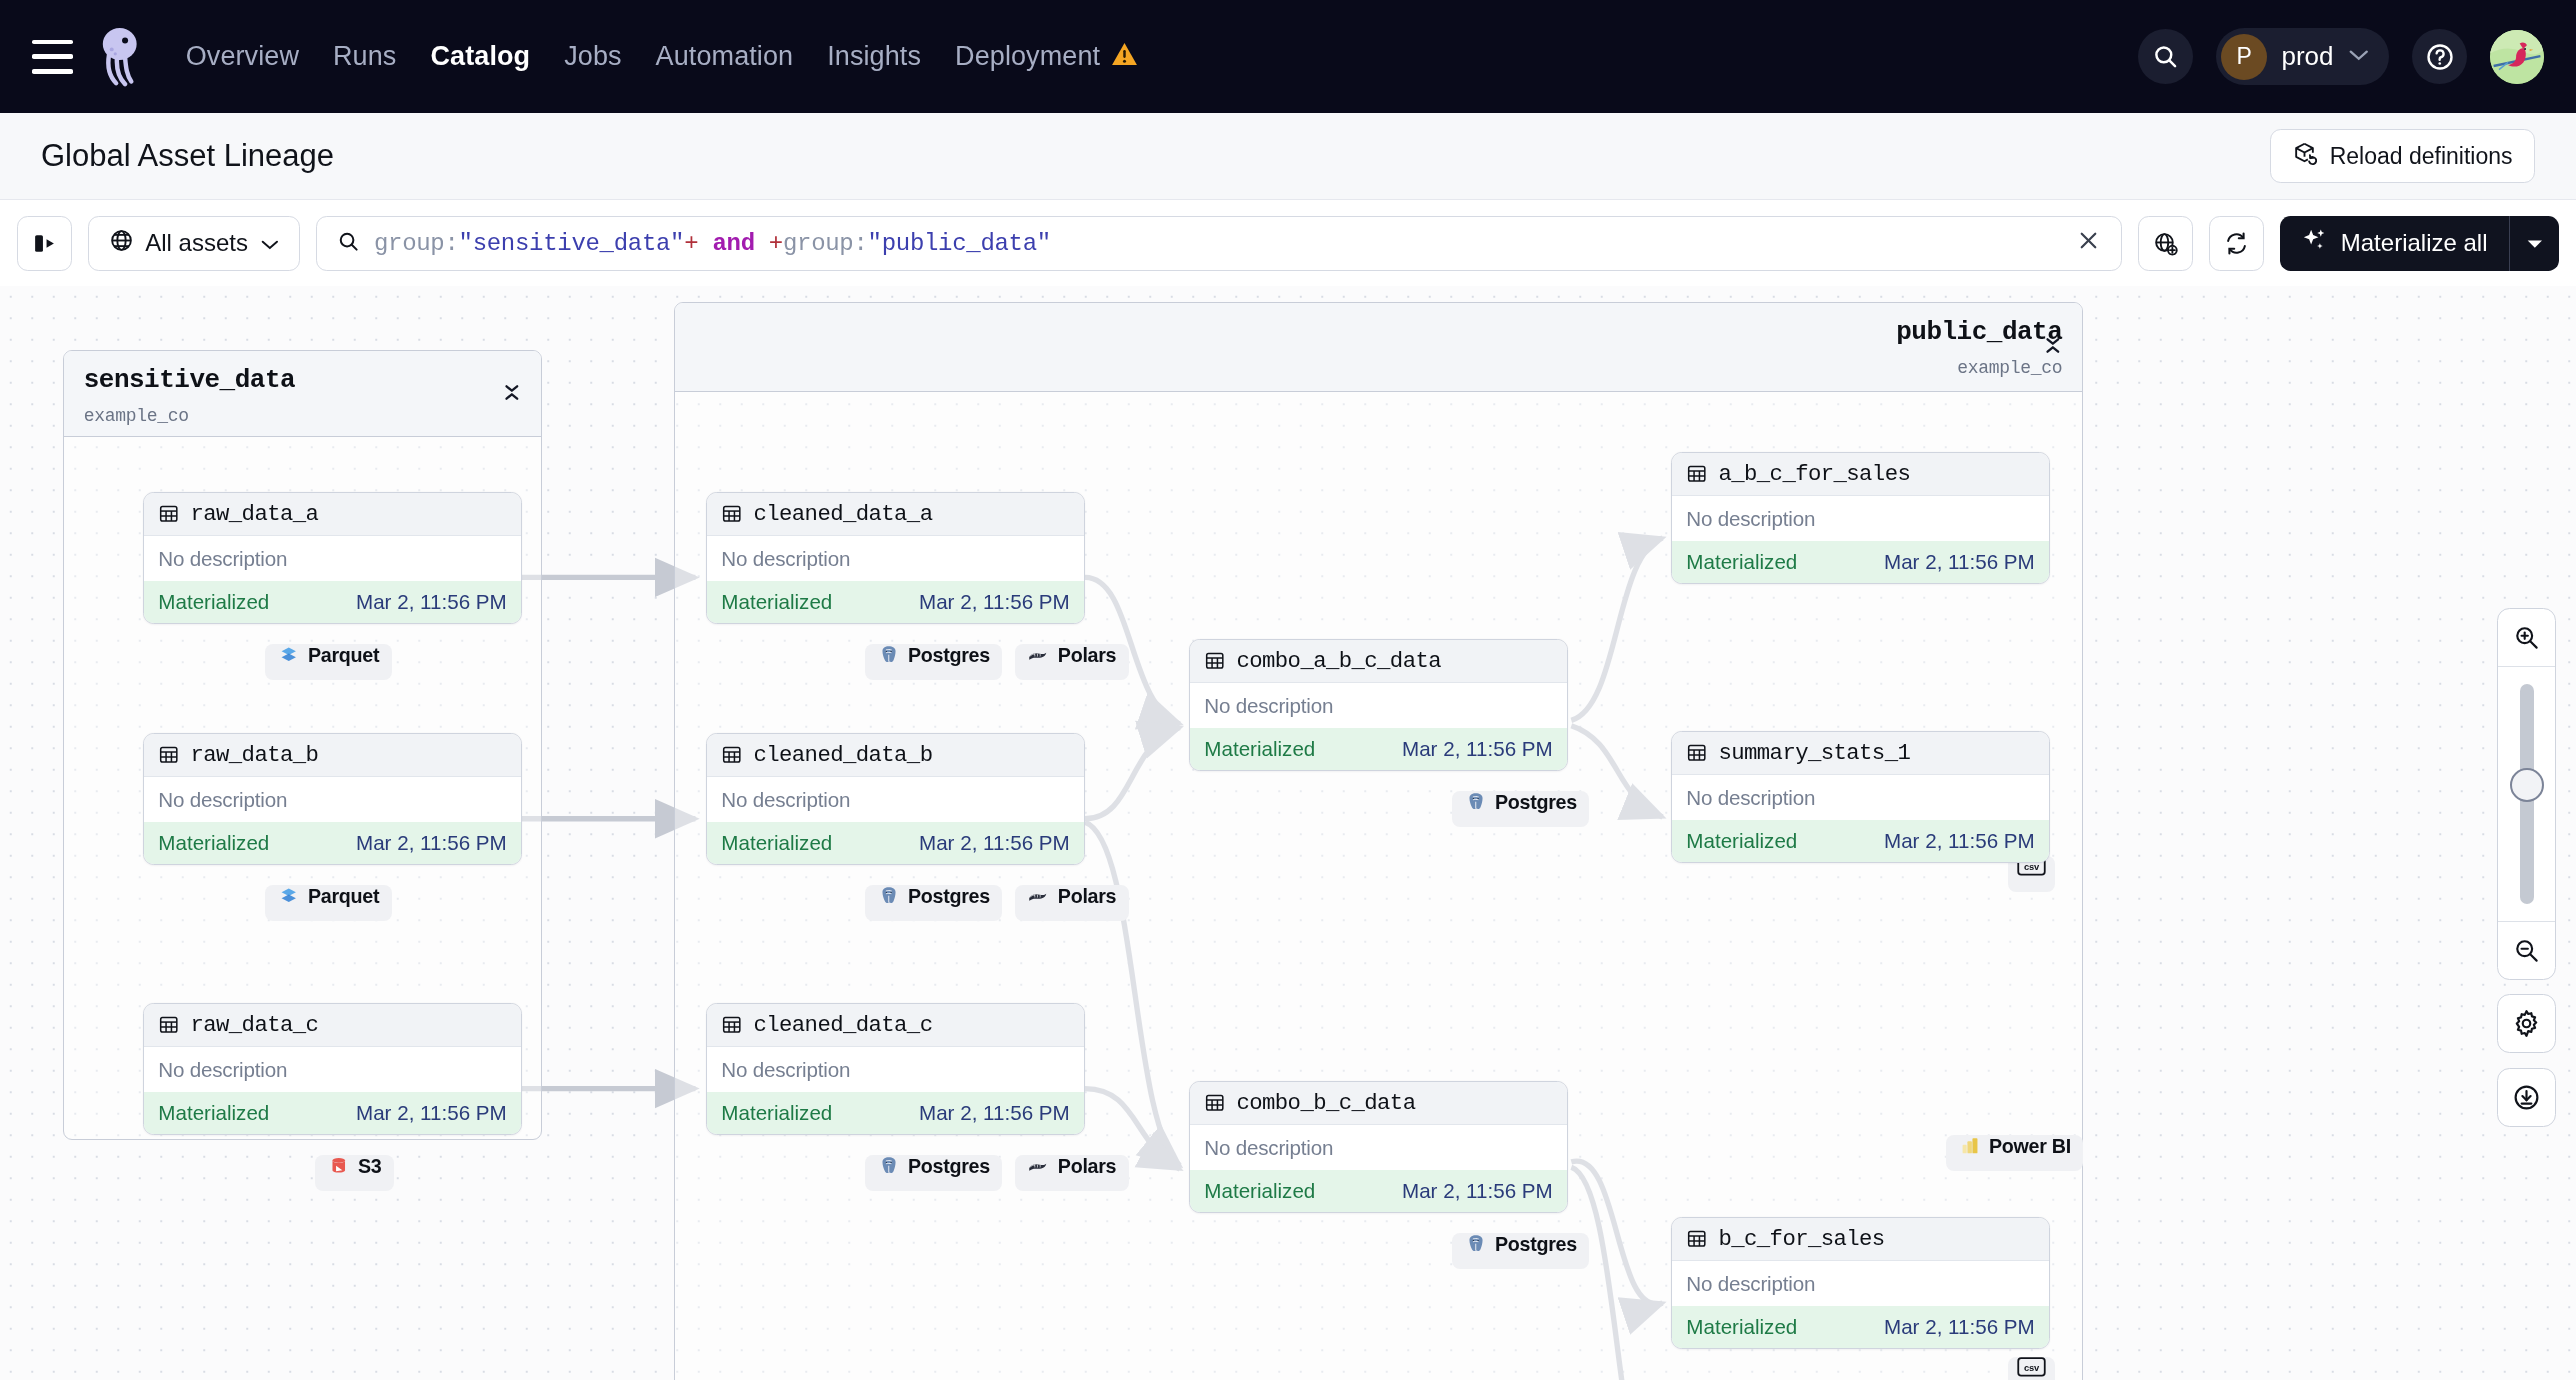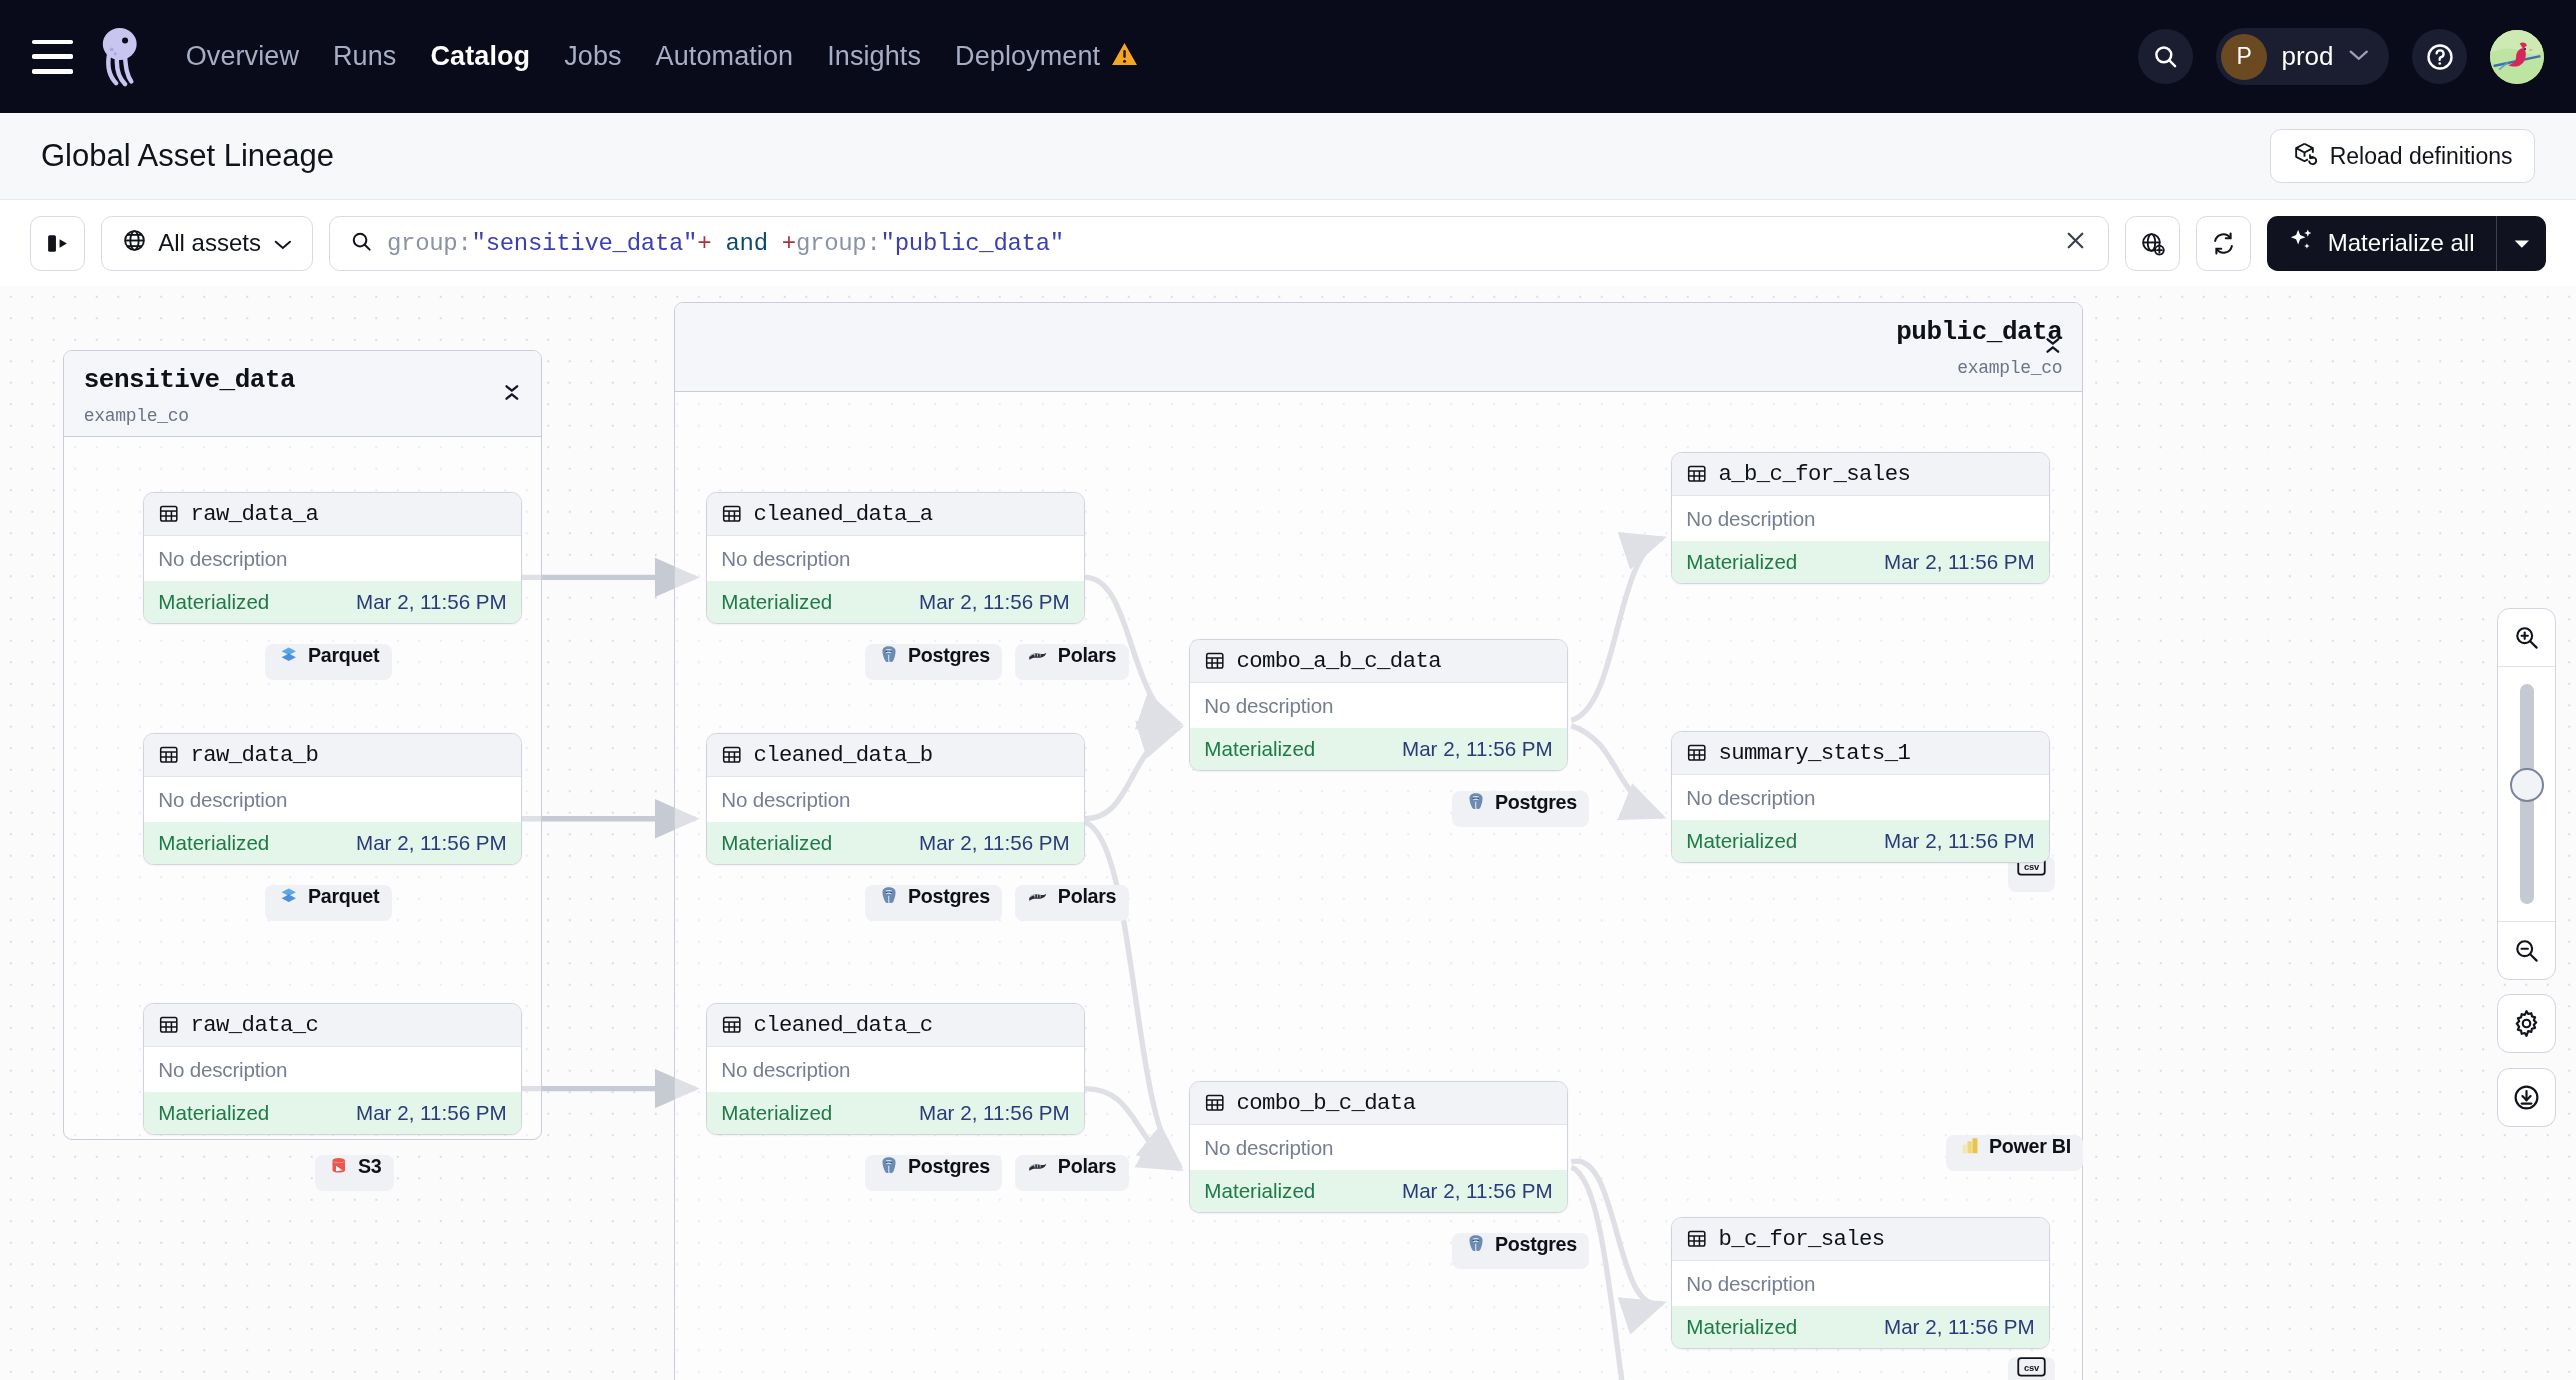--- a/index.html
+++ b/index.html
@@ -62,41 +62,41 @@
   #reload-btn {
     margin-left: auto; height: 54px; background: #fff;
     border: 0.9px solid #D6DAE3; border-radius: 10.7px;
     display: flex; align-items: center; gap: 12.5px; padding: 0 21.5px;
     font-size: 23px; color: #10131A; cursor: pointer;
   }
 
   
   #toolbar {
     height: 87px; background: #fff; border-bottom: 0.9px solid #E6E8EE;
-    display: flex; align-items: center; padding: 0 30px; gap: 16px;
+    display: flex; align-items: center; padding: 0 17px; gap: 16px;
   }
   .tb-sq {
     width: 55px; height: 55px; border: 0.9px solid #D6DAE3; border-radius: 10.7px;
     background: #fff; display: flex; align-items: center; justify-content: center; cursor: pointer;
   }
   #all-assets {
     height: 55px; border: 0.9px solid #D6DAE3; border-radius: 10.7px; background: #fff;
     display: flex; align-items: center; gap: 11.6px; padding: 0 19.7px; cursor: pointer;
     font-size: 24px; color: #10131A;
   }
   #searchbox {
     flex: 1; height: 55px; border: 0.9px solid #D6DAE3; border-radius: 10.7px; background: #fff;
     display: flex; align-items: center; padding: 0 19.7px; gap: 14.3px; min-width: 0;
     cursor: text;
   }
   #query { font-size: 24px; white-space: nowrap; overflow: hidden; letter-spacing: -0.3px;}
   .q-key { color: #8A93A6; }
   .q-str { color: #3C3FAE; }
   .q-plus { color: #B0303A; }
-  .q-and { color: #0c4a6e; }
+  .q-and { color: #a21caf; font-weight: bold; }
   #clear-x { margin-left: auto; cursor: pointer; font-size: 27px; color: #3A404E; line-height: 1; }
   #mat-all {
     height: 55px; background: #10131F; border-radius: 10.7px; display: flex; align-items: center;
     color: #fff; cursor: pointer; overflow: hidden;
   }
   #mat-all-main { display: flex; align-items: center; gap: 12.5px; padding: 0 21.5px; font-size: 24px; height: 100%; }
   #mat-all-caret { width: 50px; height: 100%; display: flex; align-items: center; justify-content: center; border-left: 0.9px solid #3A3F52; }
 
   
   #canvas {

